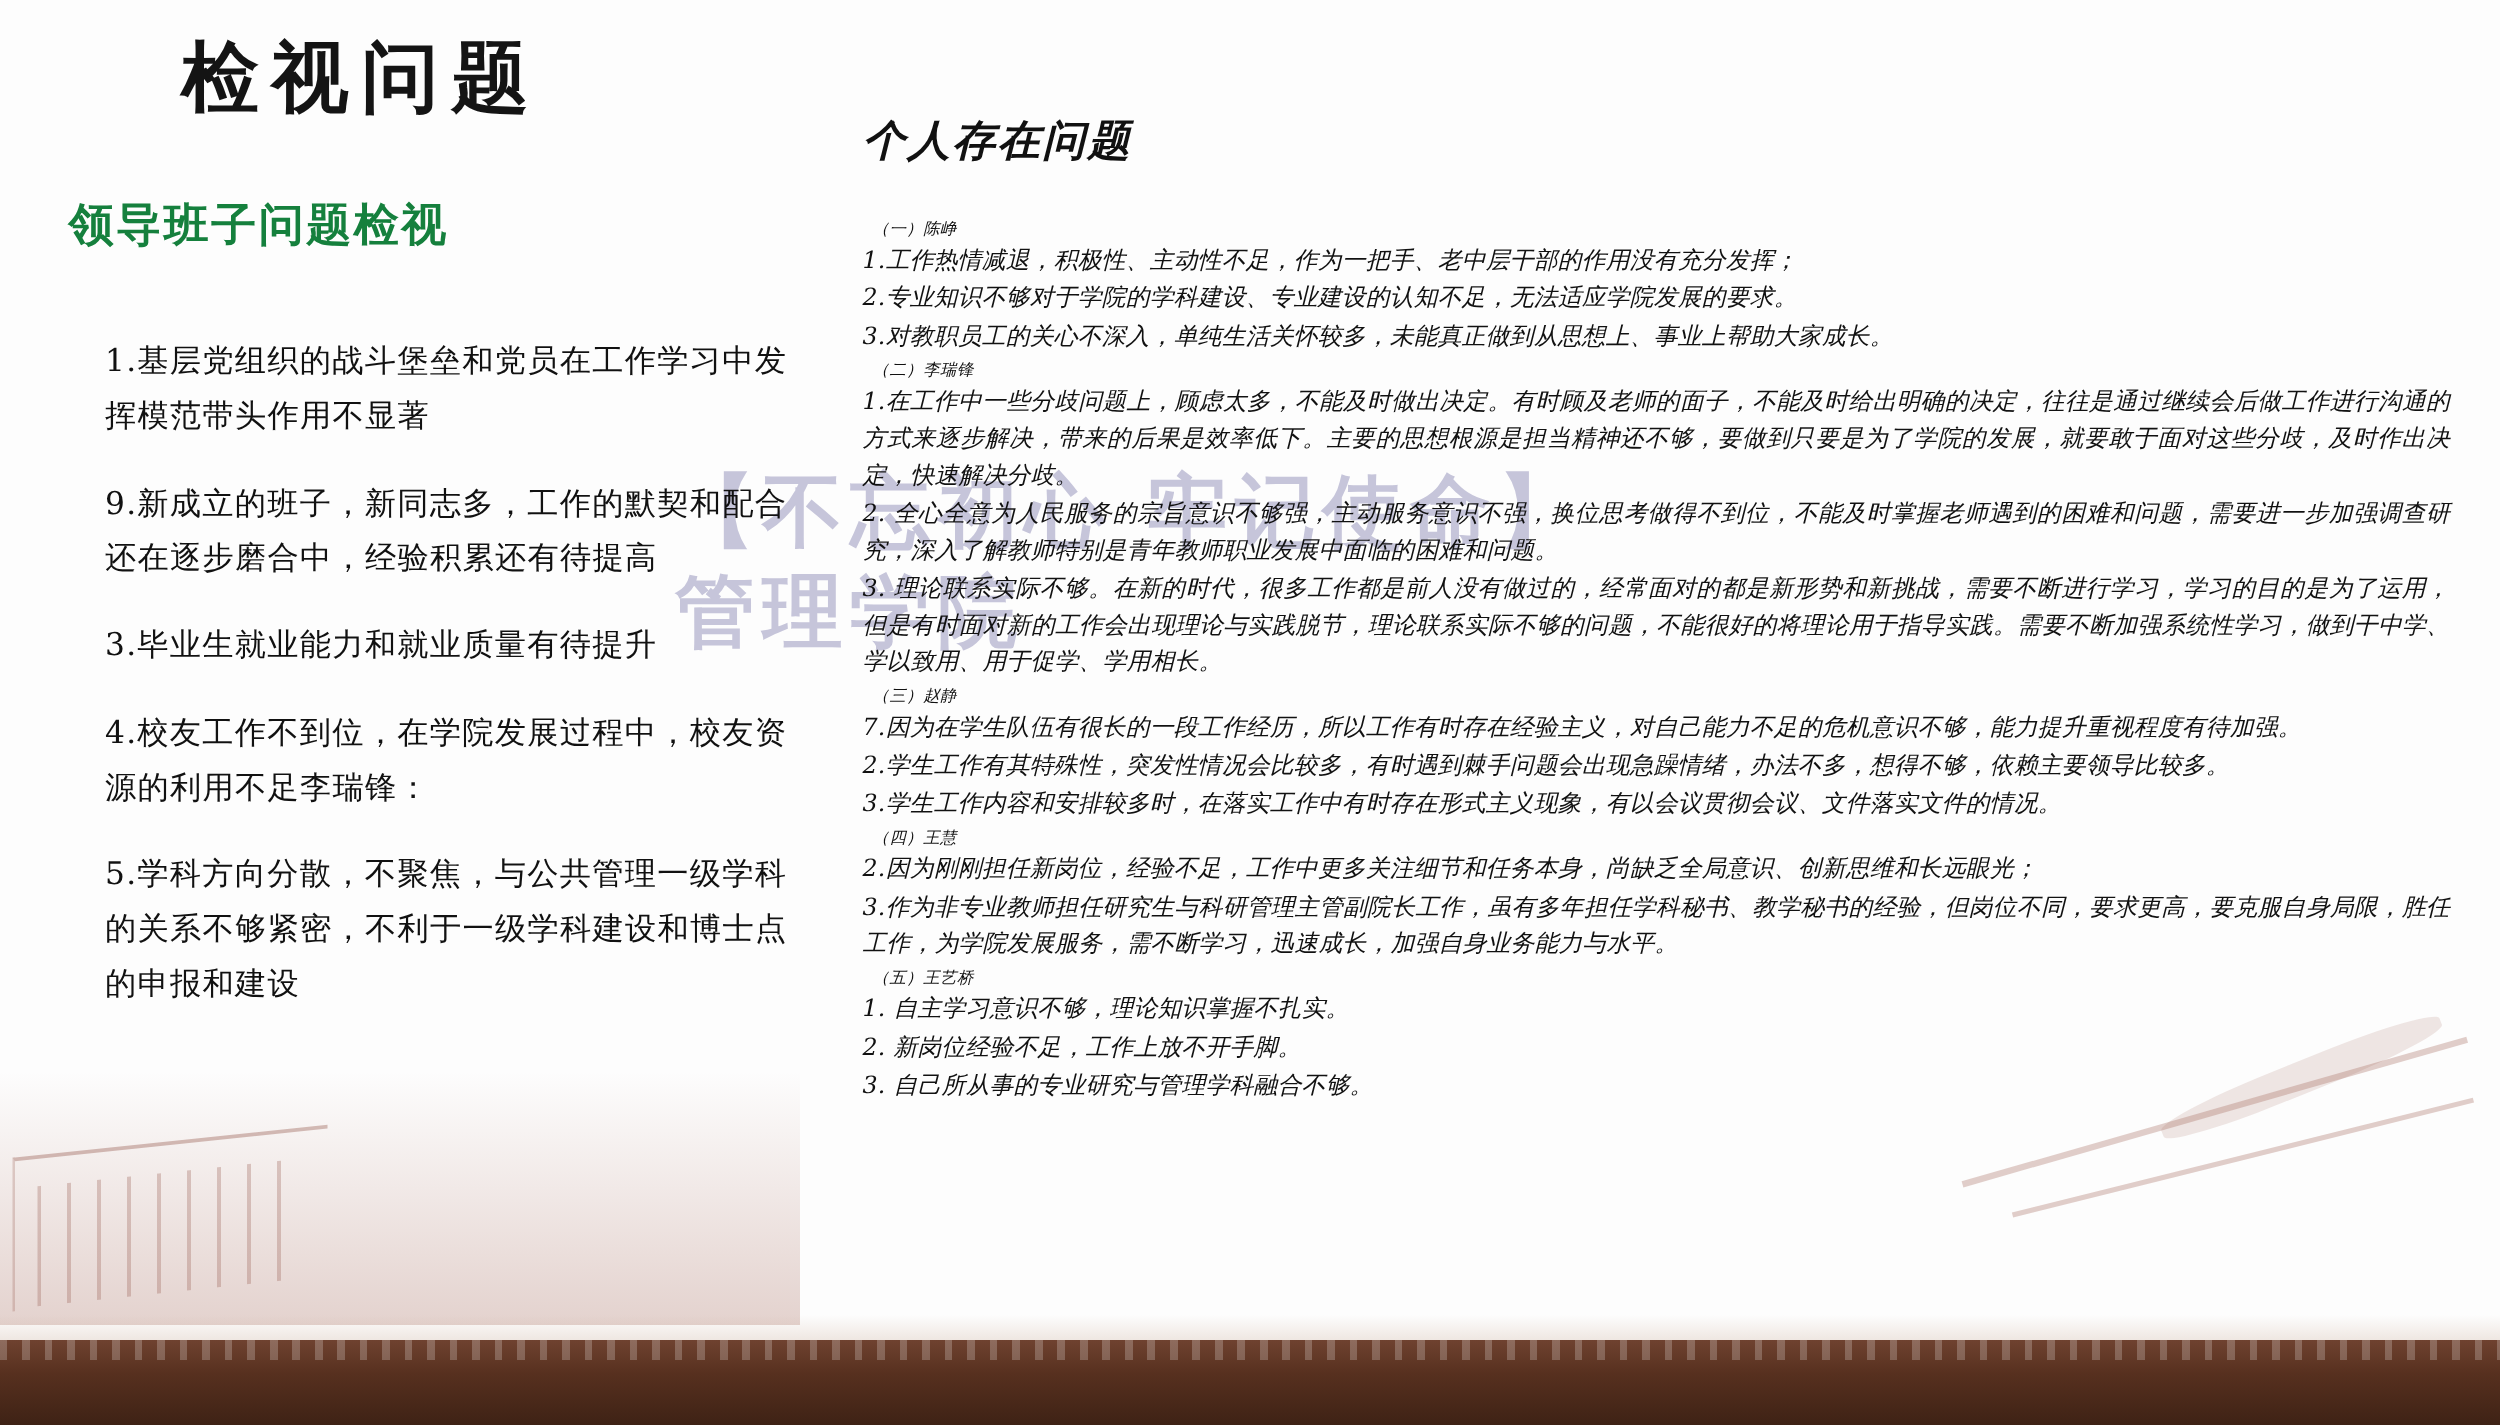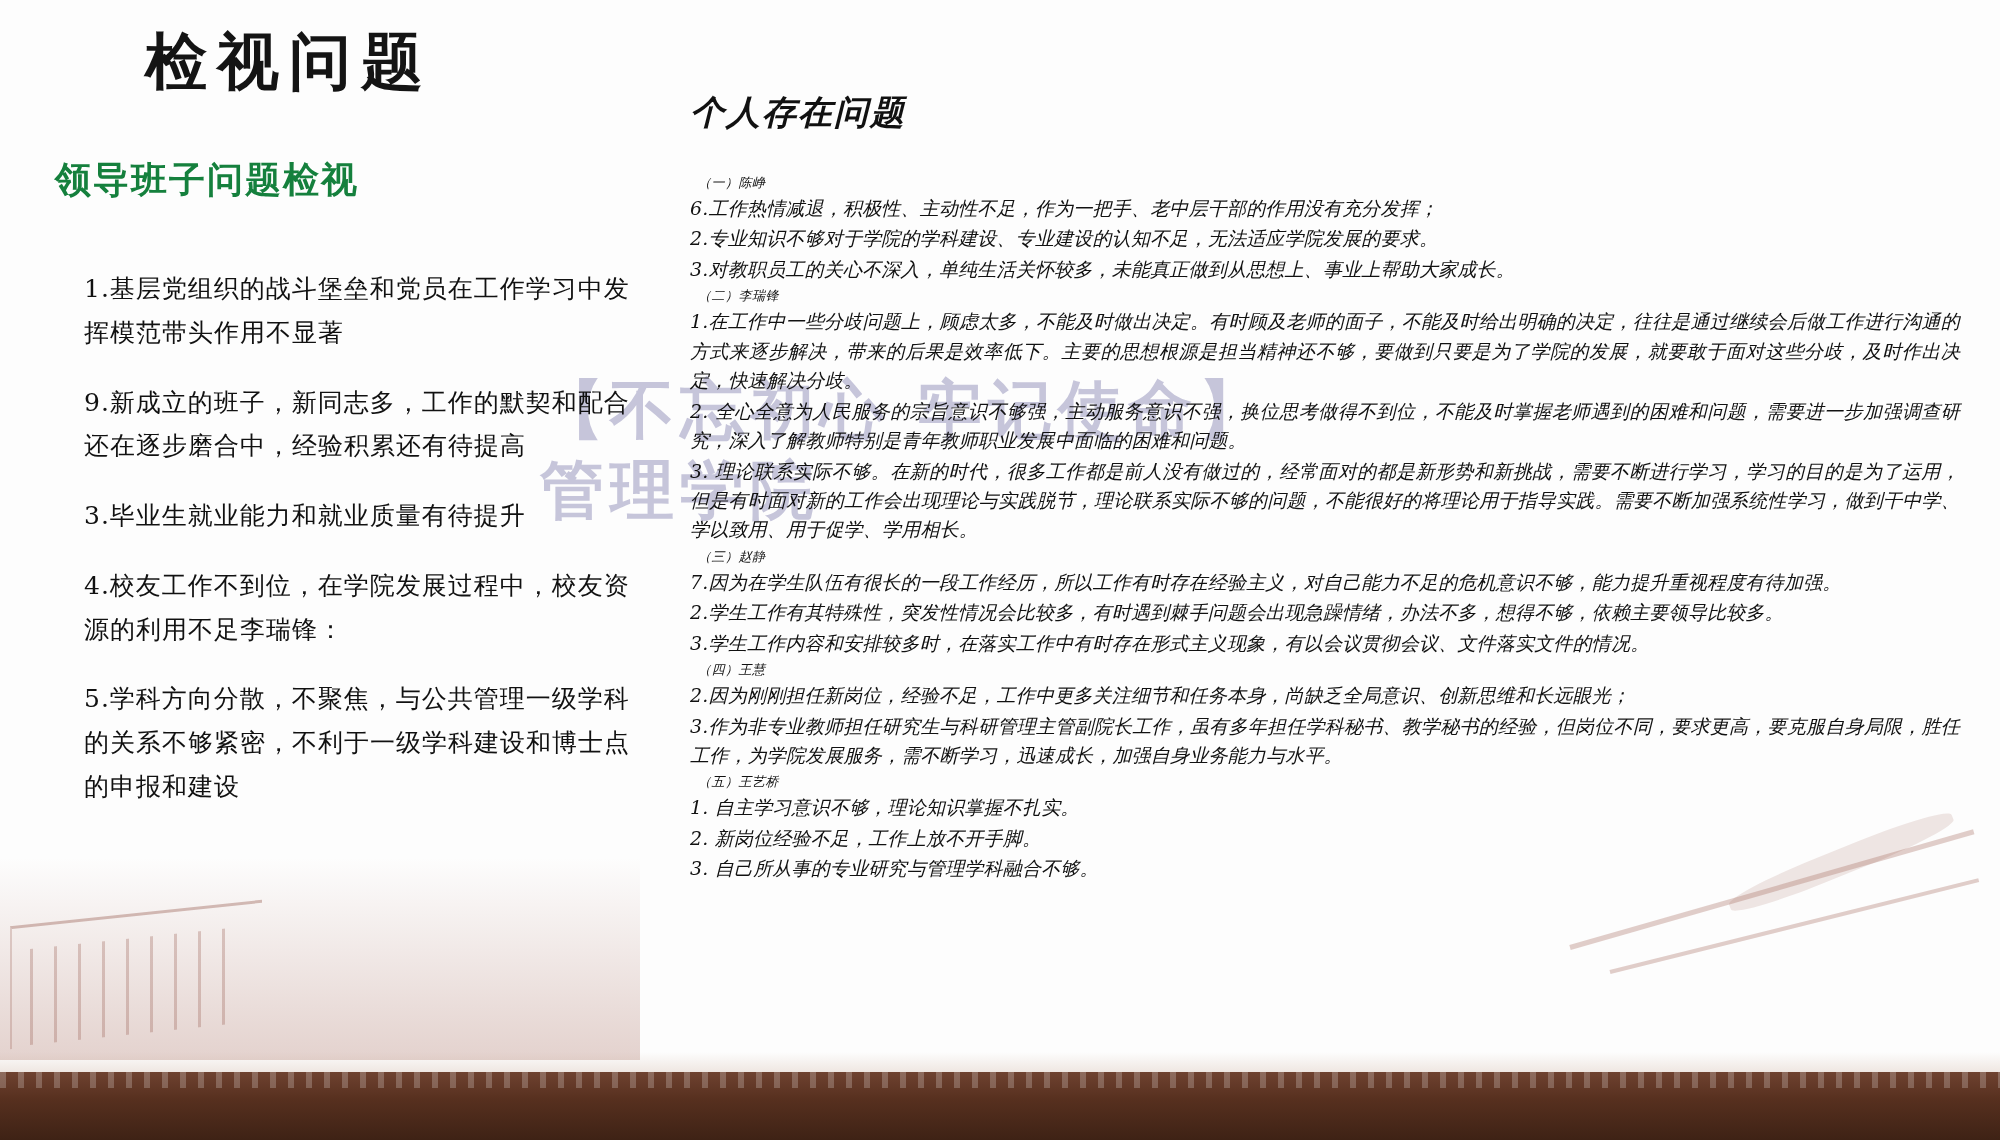--- a/index.html
+++ b/index.html
@@ -203,21 +203,21 @@
       <div class="left-item">4.校友工作不到位，在学院发展过程中，校友资源的利用不足李瑞锋：</div>
       <div class="left-item">5.学科方向分散，不聚焦，与公共管理一级学科的关系不够紧密，不利于一级学科建设和博士点的申报和建设</div>
     </div>
   </div>
 
   <div class="right-col">
     <div class="right-title">个人存在问题</div>
 
     <div class="group">
       <div class="group-head">（一）陈峥</div>
-      <p class="group-line">6.工作热情减退，积极性、主动性不足，作为一把手、老中层干部的作用没有充分发挥；</p>
+      <p class="group-line">1.工作热情减退，积极性、主动性不足，作为一把手、老中层干部的作用没有充分发挥；</p>
       <p class="group-line">2.专业知识不够对于学院的学科建设、专业建设的认知不足，无法适应学院发展的要求。</p>
       <p class="group-line">3.对教职员工的关心不深入，单纯生活关怀较多，未能真正做到从思想上、事业上帮助大家成长。</p>
     </div>
 
     <div class="group">
       <div class="group-head">（二）李瑞锋</div>
       <p class="group-line">1.在工作中一些分歧问题上，顾虑太多，不能及时做出决定。有时顾及老师的面子，不能及时给出明确的决定，往往是通过继续会后做工作进行沟通的方式来逐步解决，带来的后果是效率低下。主要的思想根源是担当精神还不够，要做到只要是为了学院的发展，就要敢于面对这些分歧，及时作出决定，快速解决分歧。</p>
       <p class="group-line">2. 全心全意为人民服务的宗旨意识不够强，主动服务意识不强，换位思考做得不到位，不能及时掌握老师遇到的困难和问题，需要进一步加强调查研究，深入了解教师特别是青年教师职业发展中面临的困难和问题。</p>
       <p class="group-line">3. 理论联系实际不够。在新的时代，很多工作都是前人没有做过的，经常面对的都是新形势和新挑战，需要不断进行学习，学习的目的是为了运用，但是有时面对新的工作会出现理论与实践脱节，理论联系实际不够的问题，不能很好的将理论用于指导实践。需要不断加强系统性学习，做到干中学、学以致用、用于促学、学用相长。</p>
     </div>

